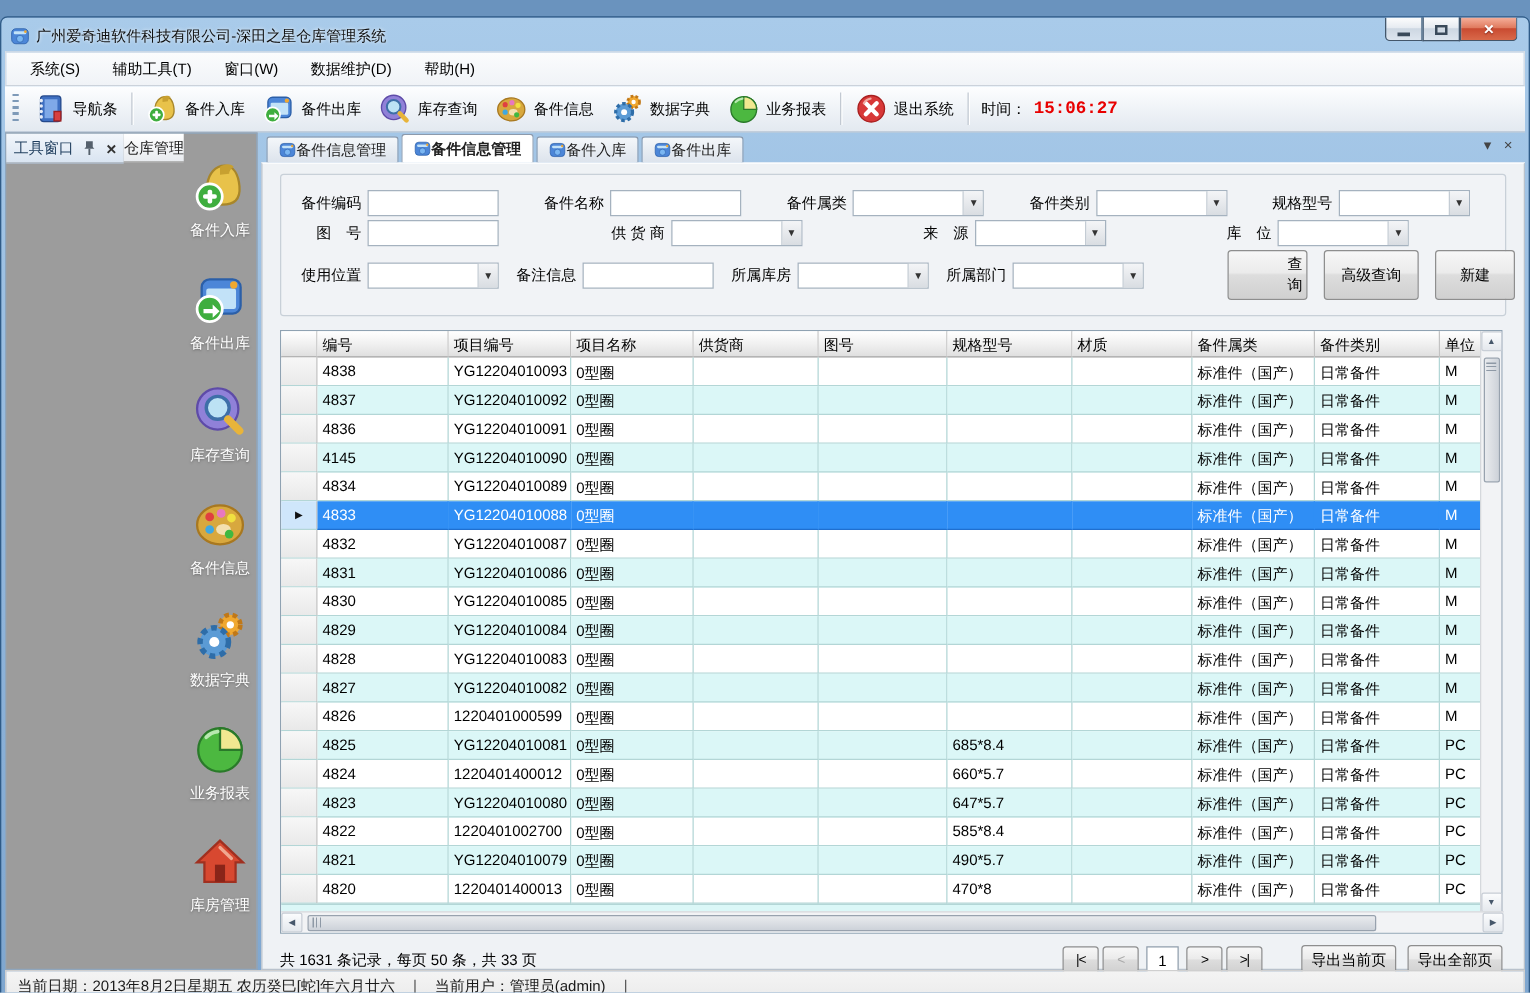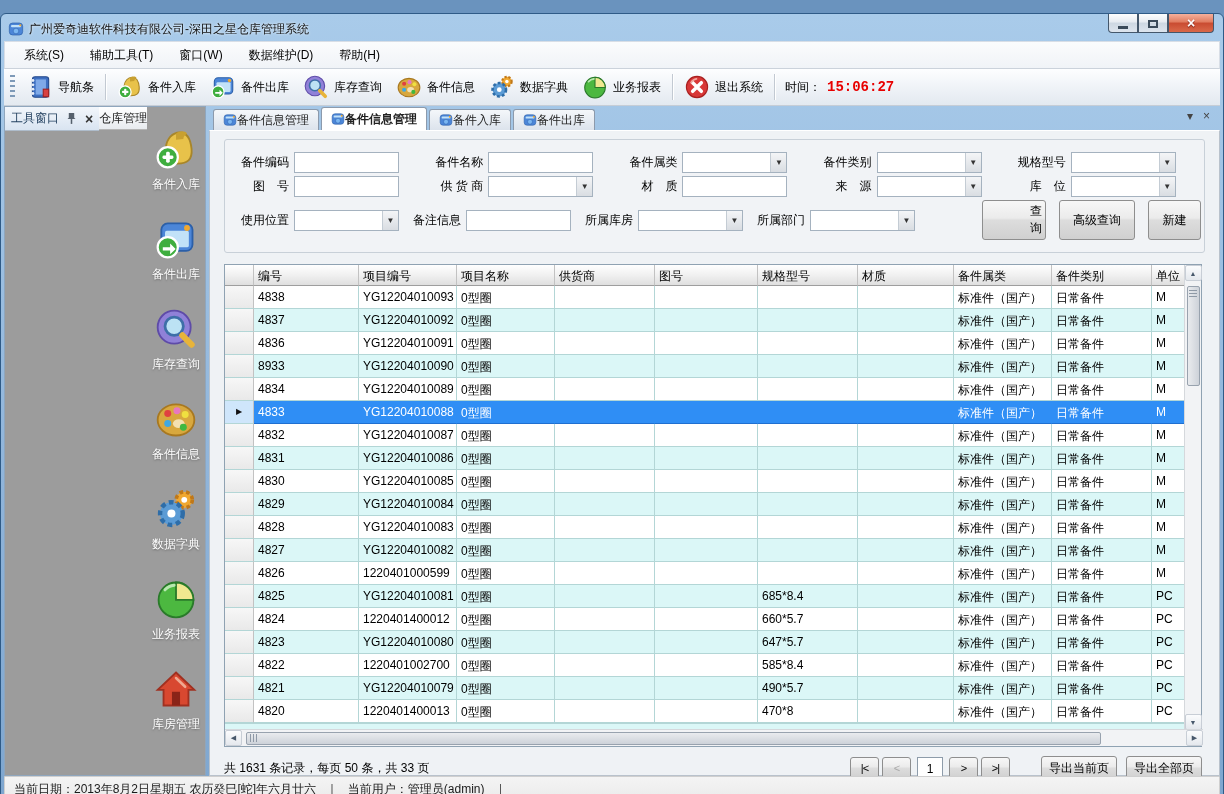--- a/index.html
+++ b/index.html
@@ -76,21 +76,21 @@
   .f-field { flex:1; display:flex; align-items:center; }
   .f-field label { width:62px; text-align:right; margin-right:5px; white-space:nowrap; }
   .f-input { width:105px; height:21px; border:1px solid #A5B2BF; background:#fff; font:inherit; padding:0 3px; }
   .combo { width:105px; height:21px; border:1px solid #A5B2BF; background:#fff; position:relative; }
   .combo .arrow { position:absolute; right:0; top:0; width:16px; height:19px; border-left:1px solid #C4CCD4;
     background:linear-gradient(180deg,#F4F5F7,#D9DDE2); display:flex; align-items:center; justify-content:center;
     font-size:8px; color:#333; }
   .f-buttons { flex:2; display:flex; gap:13px; padding-left:67px; }
   .btn { background:linear-gradient(180deg,#F7F7F7,#EBEBEB 45%,#DDDDDD 50%,#D0D0D0); border:1px solid #8E8E8E;
     border-radius:3px; font:inherit; padding:2px 0; text-align:center; }
-  .btn.q { width:64px;padding-left:44px; } .btn.aq { width:76px; } .btn.nw { width:53px;font-family:Liberation Serif, serif; }
+  .btn.q { width:64px;padding-left:44px; } .btn.aq { width:76px; } .btn.nw { width:64px;font-family:Liberation Serif, serif; }
 
   
   .grid-wrap { position:relative; width:978px; height:483px; margin-top:11px; border:1px solid #8FA2B2; background:#fff; }
   .gtable { width:960px; }
   .grow { display:flex; height:23px; }
   .ghead { height:21px; }
   .gcell { border-right:1px solid #B3D6D6; border-bottom:1px solid #B3D6D6; padding:4px 4px 0; overflow:hidden; white-space:nowrap; }
   .ghead .gcell { background:linear-gradient(180deg,#FFFFFF,#EFEFEF 55%,#DFDFDF); border-right:1px solid #C2C2C2; border-bottom:1px solid #9E9E9E; padding-top:3px; }
   .gsel { width:29px; background:linear-gradient(180deg,#F7F7F7,#E9E9E9); border-right:1px solid #C2C2C2;
     text-align:center; font-size:8px; padding:6px 0 0; color:#111; }
@@ -419,24 +419,20 @@
           <div class="form-row">
             <div class="f-field">
                 <label>图　号</label>
               <input class="f-input" style="">
               </div>
             <div class="f-field">
                 <label>供 货 商</label>
               <div class="combo">
                   <span class="arrow">▼</span>
                 </div>
-              </div>
-            <div class="f-field">
-                <label>材　质</label>
-              <input class="f-input" style="">
               </div>
             <div class="f-field">
                 <label>来　源</label>
               <div class="combo">
                   <span class="arrow">▼</span>
                 </div>
               </div>
             <div class="f-field">
                 <label>库　位</label>
               <div class="combo">
@@ -526,21 +522,21 @@
                   <div class="gcell c3"></div>
                   <div class="gcell c4"></div>
                   <div class="gcell c5"></div>
                   <div class="gcell c6"></div>
                   <div class="gcell c7">标准件（国产）</div>
                   <div class="gcell c8">日常备件</div>
                   <div class="gcell c9">M</div>
                 </div>
                 <div class="grow alt">
                   <div class="gcell gsel"></div>
-                  <div class="gcell c0">8933</div>
+                  <div class="gcell c0">4145</div>
                   <div class="gcell c1">YG12204010090</div>
                   <div class="gcell c2">0型圈</div>
                   <div class="gcell c3"></div>
                   <div class="gcell c4"></div>
                   <div class="gcell c5"></div>
                   <div class="gcell c6"></div>
                   <div class="gcell c7">标准件（国产）</div>
                   <div class="gcell c8">日常备件</div>
                   <div class="gcell c9">M</div>
                 </div>

